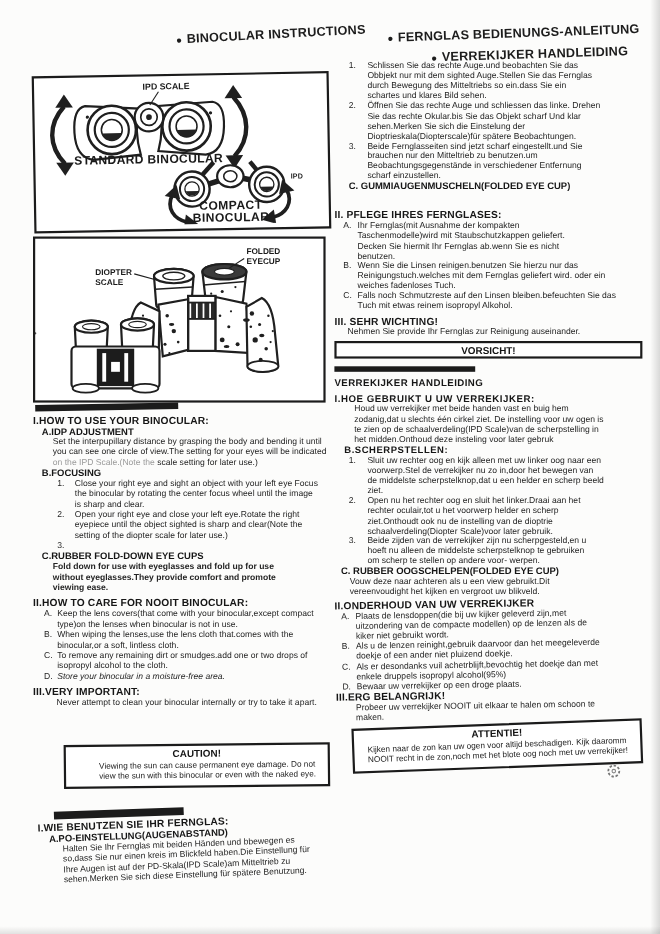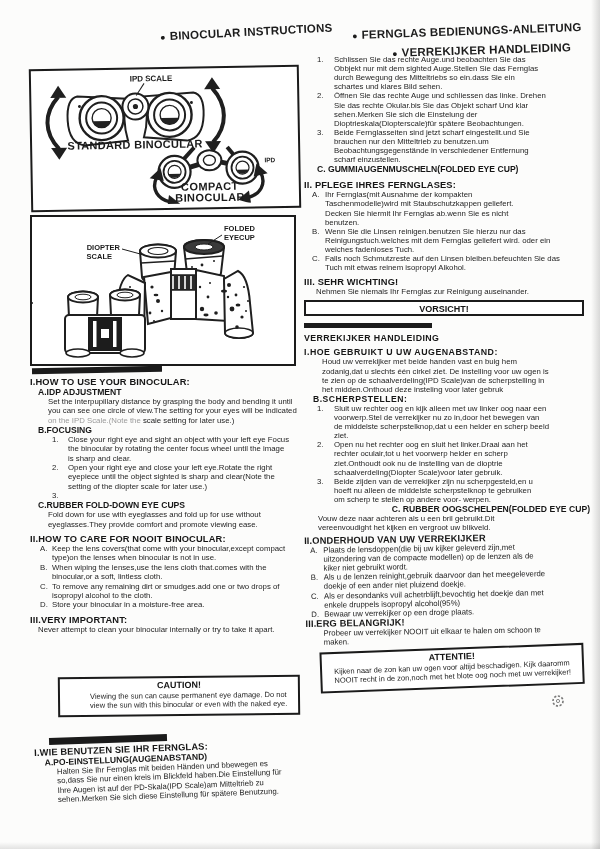--- a/index.html
+++ b/index.html
@@ -215,41 +215,41 @@
           <span style="width:222px;">Close your right eye and sight an object with your left eye Focus the binocular by rotating the center focus wheel until the image is sharp and clear.</span>
         </div>
       <div class="li" style="padding-left:14px;">
           <span class="mk" style="width:16px;">2.</span>
           <span style="width:222px;">Open your right eye and close your left eye.Rotate the right eyepiece until the object sighted is sharp and clear(Note the setting of the diopter scale for later use.)</span>
         </div>
       <div class="li" style="padding-left:14px;">
           <span class="mk" style="width:16px;">3.</span>
         </div>
       <p class="h2">C.RUBBER FOLD-DOWN EYE CUPS</p>
-      <p class="p" style="padding-left:10px;width:228px;">Fold down for use with eyeglasses and fold up for use without eyeglasses.They provide comfort and promote viewing ease.</p>
+      <p class="p" style="padding-left:10px;width:228px;font-weight:bold;">Fold down for use with eyeglasses and fold up for use without eyeglasses.They provide comfort and promote viewing ease.</p>
     </div>
     <p class="h1" style="margin-top:5px;">II.HOW TO CARE FOR NOOIT BINOCULAR:</p>
     <div class="li" style="padding-left:10px;">
         <span class="mk" style="width:12px;">A.</span>
         <span style="width:245px;">Keep the lens covers(that come with your binocular,except compact type)on the lenses when binocular is not in use.</span>
       </div>
     <div class="li" style="padding-left:10px;">
         <span class="mk" style="width:12px;">B.</span>
         <span style="width:245px;">When wiping the lenses,use the lens cloth that.comes with the binocular,or a soft, lintless cloth.</span>
       </div>
     <div class="li" style="padding-left:10px;">
         <span class="mk" style="width:12px;">C.</span>
         <span style="width:245px;">To remove any remaining dirt or smudges.add one or two drops of isopropyl alcohol to the cloth.</span>
       </div>
     <div class="li" style="padding-left:10px;">
         <span class="mk" style="width:12px;">D.</span>
-        <span style="width:245px;">Store your binocular in a moisture-free area.</span>
+        <span style="width:245px;font-style:italic;">Store your binocular in a moisture-free area.</span>
       </div>
     <p class="h1" style="margin-top:5px;">III.VERY IMPORTANT:</p>
-    <p class="p" style="width:258px;text-indent:8px;">Never attempt to clean your binocular internally or try to take it apart.</p>
+    <p class="p" style="width:258px;text-indent:8px;text-align:right;">Never attempt to clean your binocular internally or try to take it apart.</p>
   </div>
 
   <div class="wbox" style="position:absolute;left:58px;top:676px;width:238px;transform:rotate(-0.6deg);">
     <p class="ttl">CAUTION!</p>
     <p class="bd" style="padding:1px 6px 4px 30px;">Viewing the sun can cause permanent eye damage. Do not view the sun with this binocular or even with the naked eye.</p>
   </div>
 
   <div class="bar" style="left:49px;top:736px;width:118px;height:7px;transform:rotate(-2deg);"></div>
 
   <div class="col" style="position:absolute;left:34px;top:748px;width:268px;transform:rotate(-2.2deg);transform-origin:left top;">
@@ -265,60 +265,60 @@
       </div>
     <div class="li" style="padding-left:13px;">
         <span class="mk" style="width:17px;">2.</span>
         <span style="width:212px;">Öffnen Sie das rechte Auge und schliessen das linke. Drehen Sie das rechte Okular.bis Sie das Objekt scharf Und klar sehen.Merken Sie sich die Einstelung der Dioptrieskala(Diopterscale)für spätere Beobachtungen.</span>
       </div>
     <div class="li" style="padding-left:13px;">
         <span class="mk" style="width:17px;">3.</span>
         <span style="width:212px;">Beide Fernglasseiten sind jetzt scharf eingestellt.und Sie brauchen nur den Mitteltrieb zu benutzen.um Beobachtungsgegenstände in verschiedener Entfernung scharf einzustellen.</span>
       </div>
     <p class="h2" style="padding-left:13px;">C. GUMMIAUGENMUSCHELN(FOLDED EYE CUP)</p>
-    <p class="h1" style="margin-top:6px;">II. PFLEGE IHRES FERNGLASES:</p>
+    <p class="h1" style="margin-top:16px;">II. PFLEGE IHRES FERNGLASES:</p>
     <div class="li" style="padding-left:8px;">
         <span class="mk" style="width:13px;">A.</span>
         <span style="width:208px;">Ihr Fernglas(mit Ausnahme der kompakten Taschenmodelle)wird mit Staubschutzkappen geliefert. Decken Sie hiermit Ihr Fernglas ab.wenn Sie es nicht benutzen.</span>
       </div>
     <div class="li" style="padding-left:8px;">
         <span class="mk" style="width:13px;">B.</span>
         <span style="width:228px;">Wenn Sie die Linsen reinigen.benutzen Sie hierzu nur das Reinigungstuch.welches mit dem Fernglas geliefert wird. oder ein weiches fadenloses Tuch.</span>
       </div>
     <div class="li" style="padding-left:8px;">
         <span class="mk" style="width:13px;">C.</span>
         <span style="width:240px;">Falls noch Schmutzreste auf den Linsen bleiben.befeuchten Sie das Tuch mit etwas reinem isopropyl Alkohol.</span>
       </div>
     <p class="h1" style="margin-top:5px;">III. SEHR WICHTING!</p>
-    <p class="p" style="padding-left:12px;width:266px;">Nehmen Sie niemals Ihr Fernglas zur Reinigung auseinander.</p>
+    <p class="p" style="padding-left:12px;width:266px;">Nehmen Sie provide Ihr Fernglas zur Reinigung auseinander.</p>
 
     <div class="wbox" style="width:276px;margin-top:4px;">
       <p class="ttl">VORSICHT!</p>
     </div>
 
     <div style="width:128px;height:5px;background:#1b1b1b;margin:7px 0 5px 0;"></div>
 
     <p class="h1" style="letter-spacing:.4px;font-size:8.8px;">VERREKIJKER HANDLEIDING</p>
-    <p class="h1 sp" style="margin-top:4px;font-size:8.8px;">I.HOE GEBRUIKT U UW AUGENABSTAND:</p>
+    <p class="h1 sp" style="margin-top:4px;font-size:8.8px;">I.HOE GEBRUIKT U UW VERREKIJKER:</p>
     <p class="p" style="padding-left:18px;width:234px;">Houd uw verrekijker met beide handen vast en buig hem zodanig,dat u slechts één cirkel ziet. De instelling voor uw ogen is te zien op de schaalverdeling(IPD Scale)van de scherpstelling in het midden.Onthoud deze insteling voor later gebruk</p>
     <p class="h2 sp" style="padding-left:9px;">B.SCHERPSTELLEN:</p>
     <div class="li" style="padding-left:13px;">
         <span class="mk" style="width:17px;">1.</span>
         <span style="width:215px;">Sluit uw rechter oog en kijk alleen met uw linker oog naar een voorwerp.Stel de verrekijker nu zo in,door het bewegen van de middelste scherpstelknop,dat u een helder en scherp beeld ziet.</span>
       </div>
     <div class="li" style="padding-left:13px;">
         <span class="mk" style="width:17px;">2.</span>
         <span style="width:215px;">Open nu het rechter oog en sluit het linker.Draai aan het rechter oculair,tot u het voorwerp helder en scherp ziet.Onthoudt ook nu de instelling van de dioptrie schaalverdeling(Diopter Scale)voor later gebruik.</span>
       </div>
     <div class="li" style="padding-left:13px;">
         <span class="mk" style="width:17px;">3.</span>
         <span style="width:200px;">Beide zijden van de verrekijker zijn nu scherpgesteld,en u hoeft nu alleen de middelste scherpstelknop te gebruiken om scherp te stellen op andere voor- werpen.</span>
       </div>
-    <p class="h2" style="padding-left:6px;text-align:right;">C. RUBBER OOGSCHELPEN(FOLDED EYE CUP)</p>
-    <p class="p" style="padding-left:14px;width:220px;">Vouw deze naar achteren als u een bril gebruikt.Dit vereenvoudight het kijken en vergroot uw blikveld.</p>
+    <p class="h2" style="padding-left:6px;">C. RUBBER OOGSCHELPEN(FOLDED EYE CUP)</p>
+    <p class="p" style="padding-left:14px;width:220px;">Vouw deze naar achteren als u een view gebruikt.Dit vereenvoudight het kijken en vergroot uw blikveld.</p>
 
     <div style="transform:rotate(-0.9deg);transform-origin:left top;">
       <p class="h1" style="margin-top:4px;">II.ONDERHOUD VAN UW VERREKIJKER</p>
       <div class="li" style="padding-left:6px;">
           <span class="mk" style="width:13px;">A.</span>
           <span style="width:228px;">Plaats de lensdoppen(die bij uw kijker geleverd zijn,met uitzondering van de compacte modellen) op de lenzen als de kiker niet gebruikt wordt.</span>
         </div>
       <div class="li" style="padding-left:6px;">
           <span class="mk" style="width:13px;">B.</span>
           <span style="width:228px;">Als u de lenzen reinight,gebruik daarvoor dan het meegeleverde doekje of een ander niet pluizend doekje.</span>

